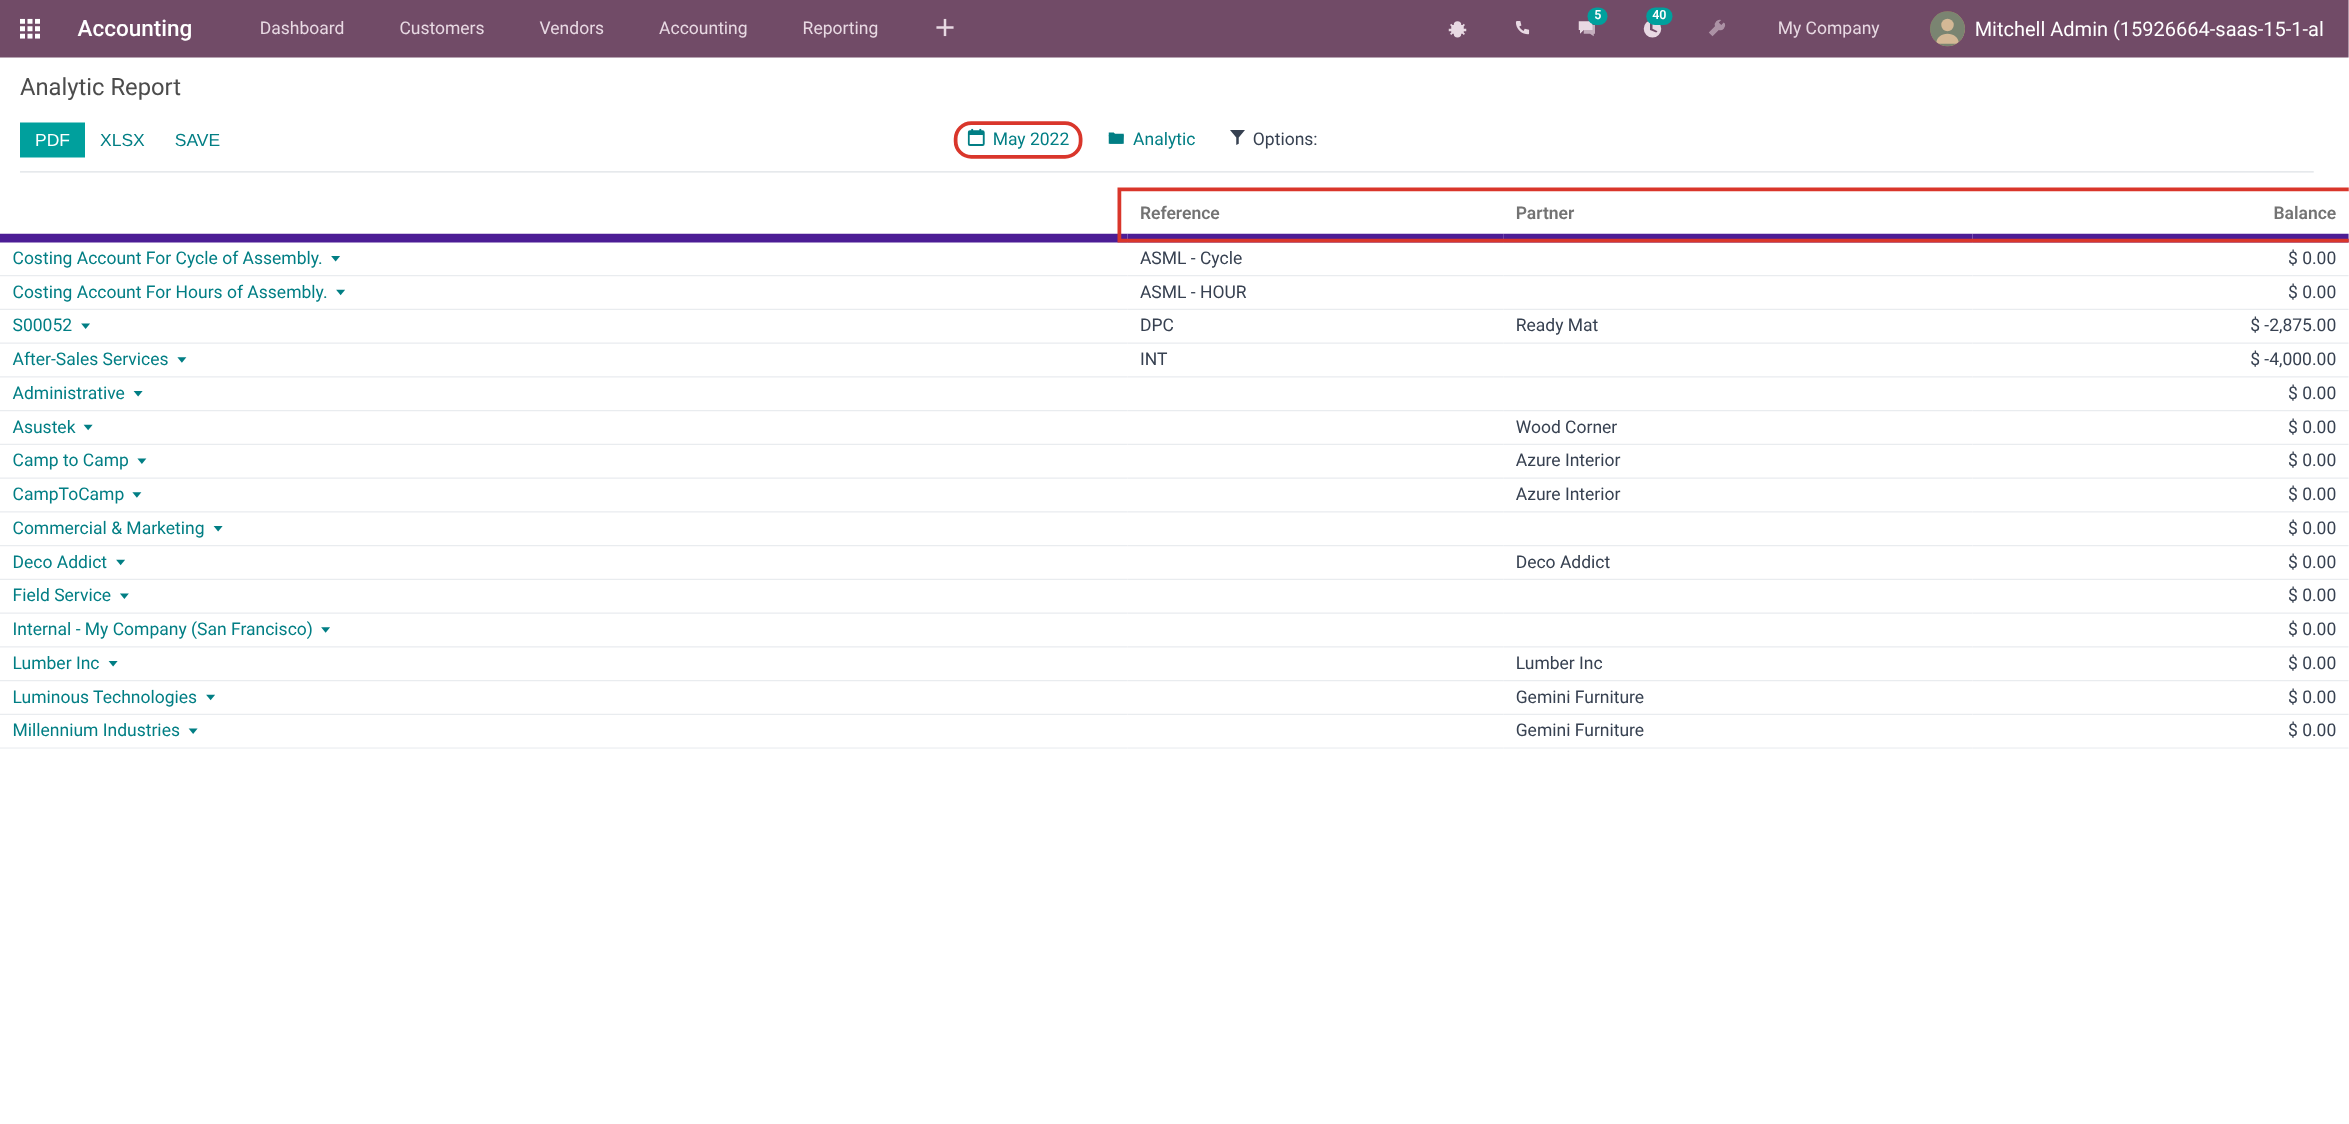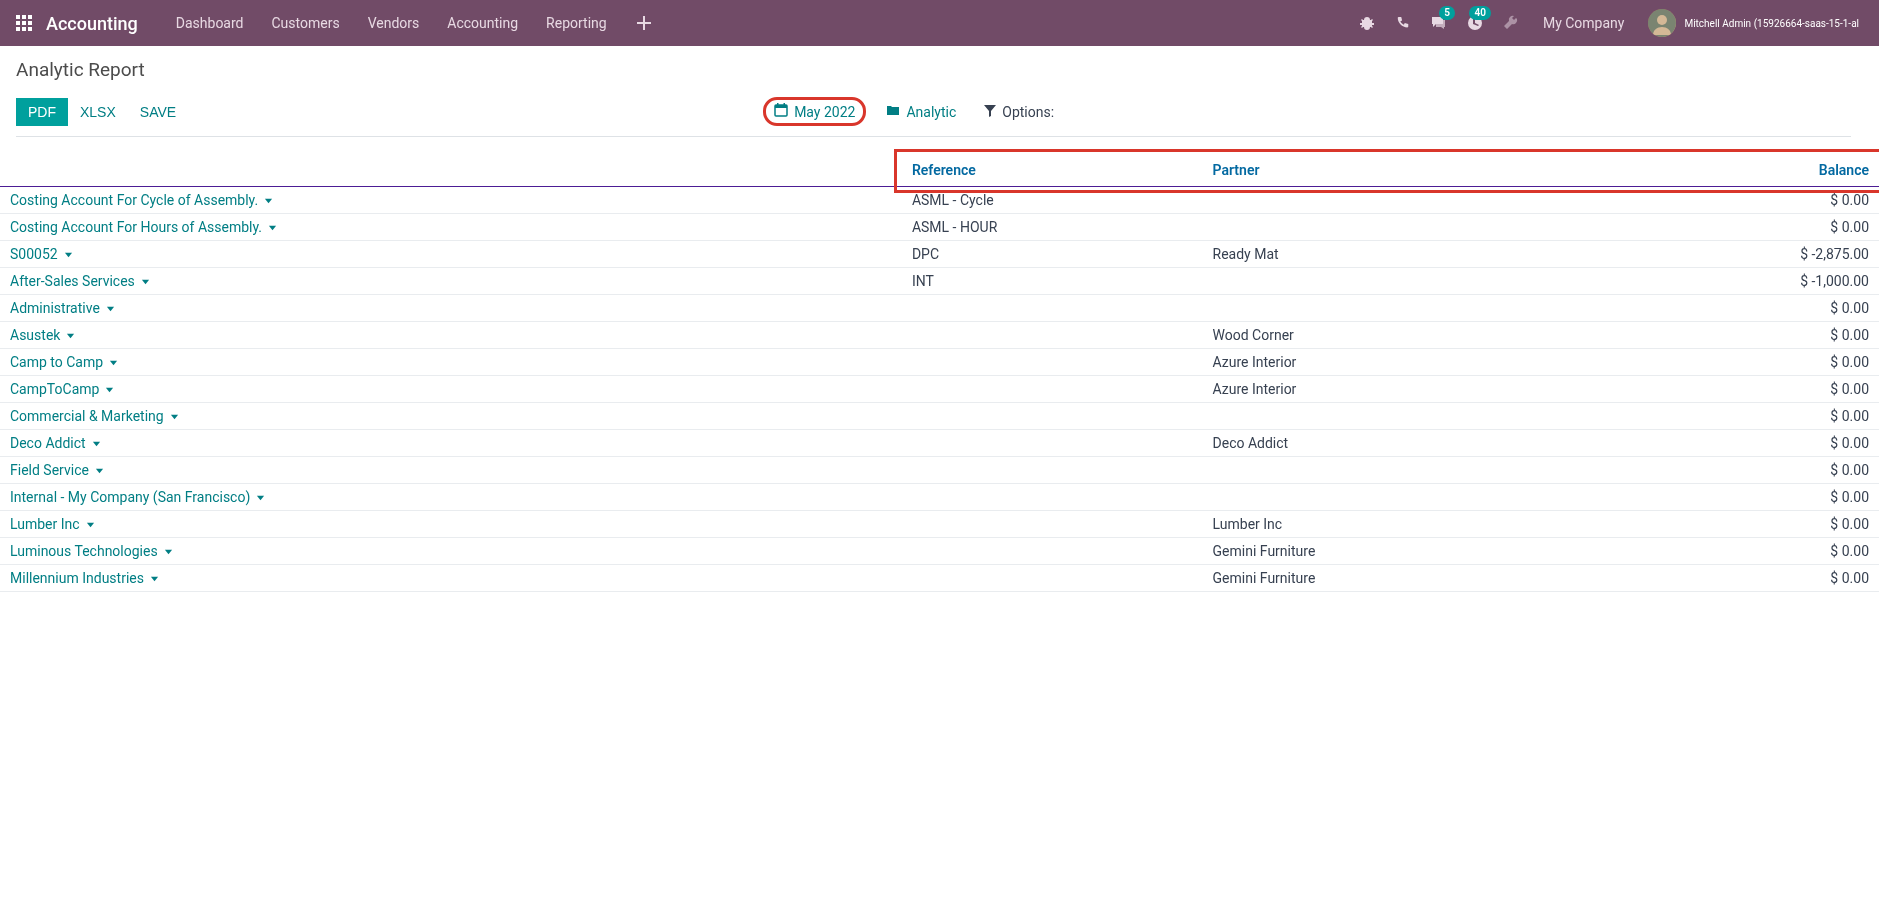--- a/index.html
+++ b/index.html
@@ -1,51 +1,51 @@
 <!DOCTYPE html>
 <html><head>
 <meta charset="utf-8">
 <style>
 * { margin: 0; padding: 0; box-sizing: border-box; }
 body { font-family: -apple-system, BlinkMacSystemFont, "Segoe UI", Roboto, Helvetica, Arial, sans-serif; font-size: 14px; color: #374151; background: #fff; }
 
 
-.topbar { background: #714B67; color: #fff; height: 46px; display: flex; align-items: center; padding: 0 10px; gap: 0; }
+.topbar { background: #714B67; color: #fff; height: 46px; display: flex; align-items: center; padding: 0 10px; gap: 16px; }
 .apps-grid { width: 28px; height: 28px; display: flex; align-items: center; justify-content: center; cursor: pointer; margin-right: 8px; }
 .apps-grid svg { fill: #fff; }
 .brand { font-size: 18px; font-weight: 500; margin-right: 24px; }
 .nav-item { padding: 0 14px; height: 62px; display: flex; align-items: center; cursor: pointer; font-size: 14px; color: #e8d9e3; }
 .nav-plus { padding: 0 16px; font-size: 18px; cursor: pointer; color: #e8d9e3; }
 .topbar-spacer { flex: 1; }
 .icon-btn { width: 36px; height: 46px; display: flex; align-items: center; justify-content: center; cursor: pointer; position: relative; color: #e8d9e3; }
 .icon-btn svg { fill: #e8d9e3; }
 .badge { position: absolute; top: 6px; right: 2px; background: #00A09D; color: #fff; font-size: 10px; font-weight: 600; border-radius: 8px; padding: 1px 5px; line-height: 12px; min-width: 14px; text-align: center; }
 .company-name { padding: 0 14px; color: #e8d9e3; cursor: pointer; }
 .user-block { display: flex; align-items: center; gap: 8px; padding: 0 10px; cursor: pointer; }
 .avatar { width: 28px; height: 28px; border-radius: 50%; background: linear-gradient(135deg,#8b6f5c,#c4a57b); display: flex; align-items: center; justify-content: center; font-size: 12px; color: #fff; overflow: hidden; }
-.user-name { color: #fff; font-size: 10px; white-space: nowrap; }
+.user-name { color: #fff; font-size: 16px; white-space: nowrap; }
 
 
 .page-header { padding: 12px 28px 0 16px; }
 .page-title { font-size: 19px; color: #4c4c4c; font-weight: 400; margin-bottom: 16px; }
 .controls-row { display: flex; align-items: center; padding-bottom: 10px; border-bottom: 1px solid #dee2e6; }
 .btn { padding: 6px 12px; font-size: 14px; cursor: pointer; border: none; background: transparent; font-weight: 500; }
 .btn-primary { background: #00A09D; color: #fff; }
 .btn-link { color: #017e84; }
 .controls-spacer { flex: 0 0 auto; width: 575px; }
 .filter-item { display: inline-flex; align-items: center; gap: 6px; color: #017e84; cursor: pointer; padding: 4px 8px; font-size: 14px; border-radius: 14px; }
 .filter-item svg { fill: #017e84; }
 .filter-date.highlight { border: 3px solid #d9362b; padding: 3px 8px; }
 .filter-options-label { color: #374151; }
 
 
 .report-wrap { padding: 20px 0 0 0; }
 table.report { width: 100%; border-collapse: collapse; table-layout: fixed; }
 table.report th, table.report td { padding: 5px 10px; vertical-align: middle; }
-table.report thead th { text-align: left; font-weight: 600; color: #0369a1; border-bottom: 1px solid #4c1d95; padding-bottom: 8px; }
+table.report thead th { text-align: left; font-weight: 600; color: #737373; border-bottom: 7px solid #4c1d95; padding-bottom: 8px; }
 table.report thead th.bal { text-align: right; }
 table.report tbody tr { border-bottom: 1px solid #e9ecef; }
 table.report tbody td { font-size: 14px; color: #374151; }
 .col-name { width: 48%; }
 .col-ref { width: 16%; }
 .col-partner { width: 20%; }
 .col-bal { width: 16%; text-align: right; }
 td.name-cell { padding-left: 80px; }
 td.bal-cell { text-align: right; padding-right: 18px; }
 .row-link { color: #017e84; cursor: pointer; display: inline-flex; align-items: center; gap: 2px; }
@@ -203,21 +203,21 @@
             <td>DPC</td>
             <td>Ready Mat</td>
             <td class="bal-cell">$ -2,875.00</td>
           </tr>
           <tr>
             <td class="name-cell"><span class="row-link">After-Sales Services<span class="caret"><svg width="9" height="9" viewBox="0 0 10 10">
                     <path d="M1 3h8L5 8z"></path>
                   </svg></span></span></td>
             <td>INT</td>
             <td></td>
-            <td class="bal-cell">$ -1,000.00</td>
+            <td class="bal-cell">$ -4,000.00</td>
           </tr>
           <tr>
             <td class="name-cell"><span class="row-link">Administrative<span class="caret"><svg width="9" height="9" viewBox="0 0 10 10">
                     <path d="M1 3h8L5 8z"></path>
                   </svg></span></span></td>
             <td></td>
             <td></td>
             <td class="bal-cell">$ 0.00</td>
           </tr>
           <tr>

